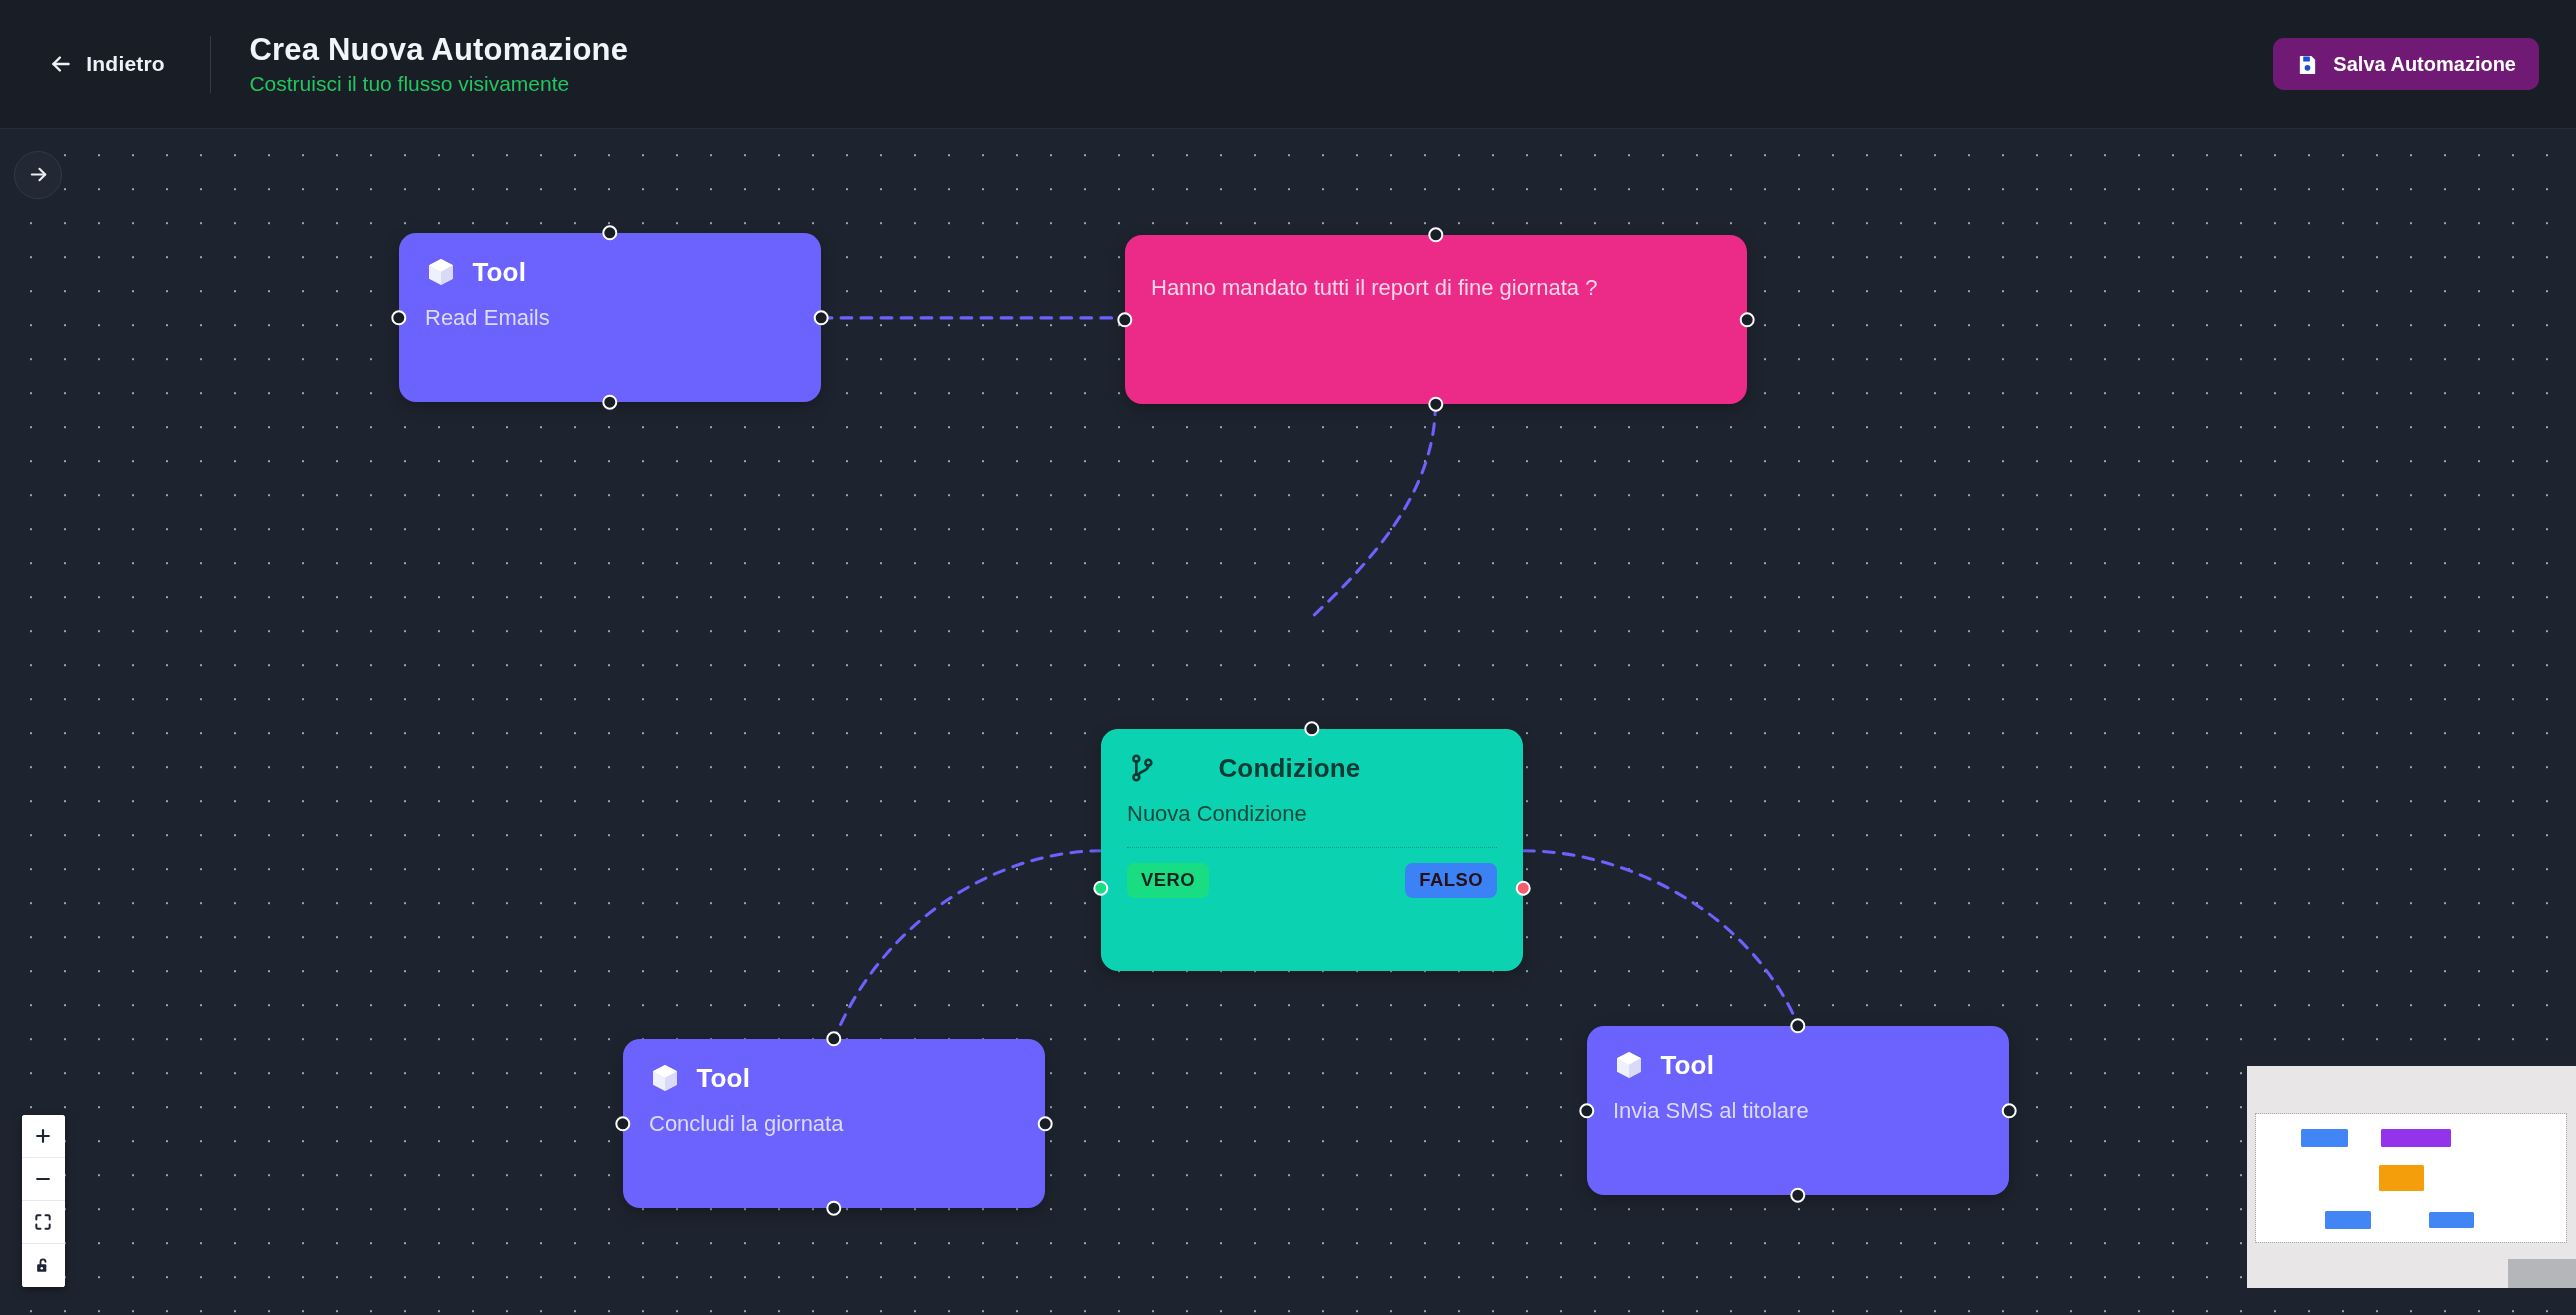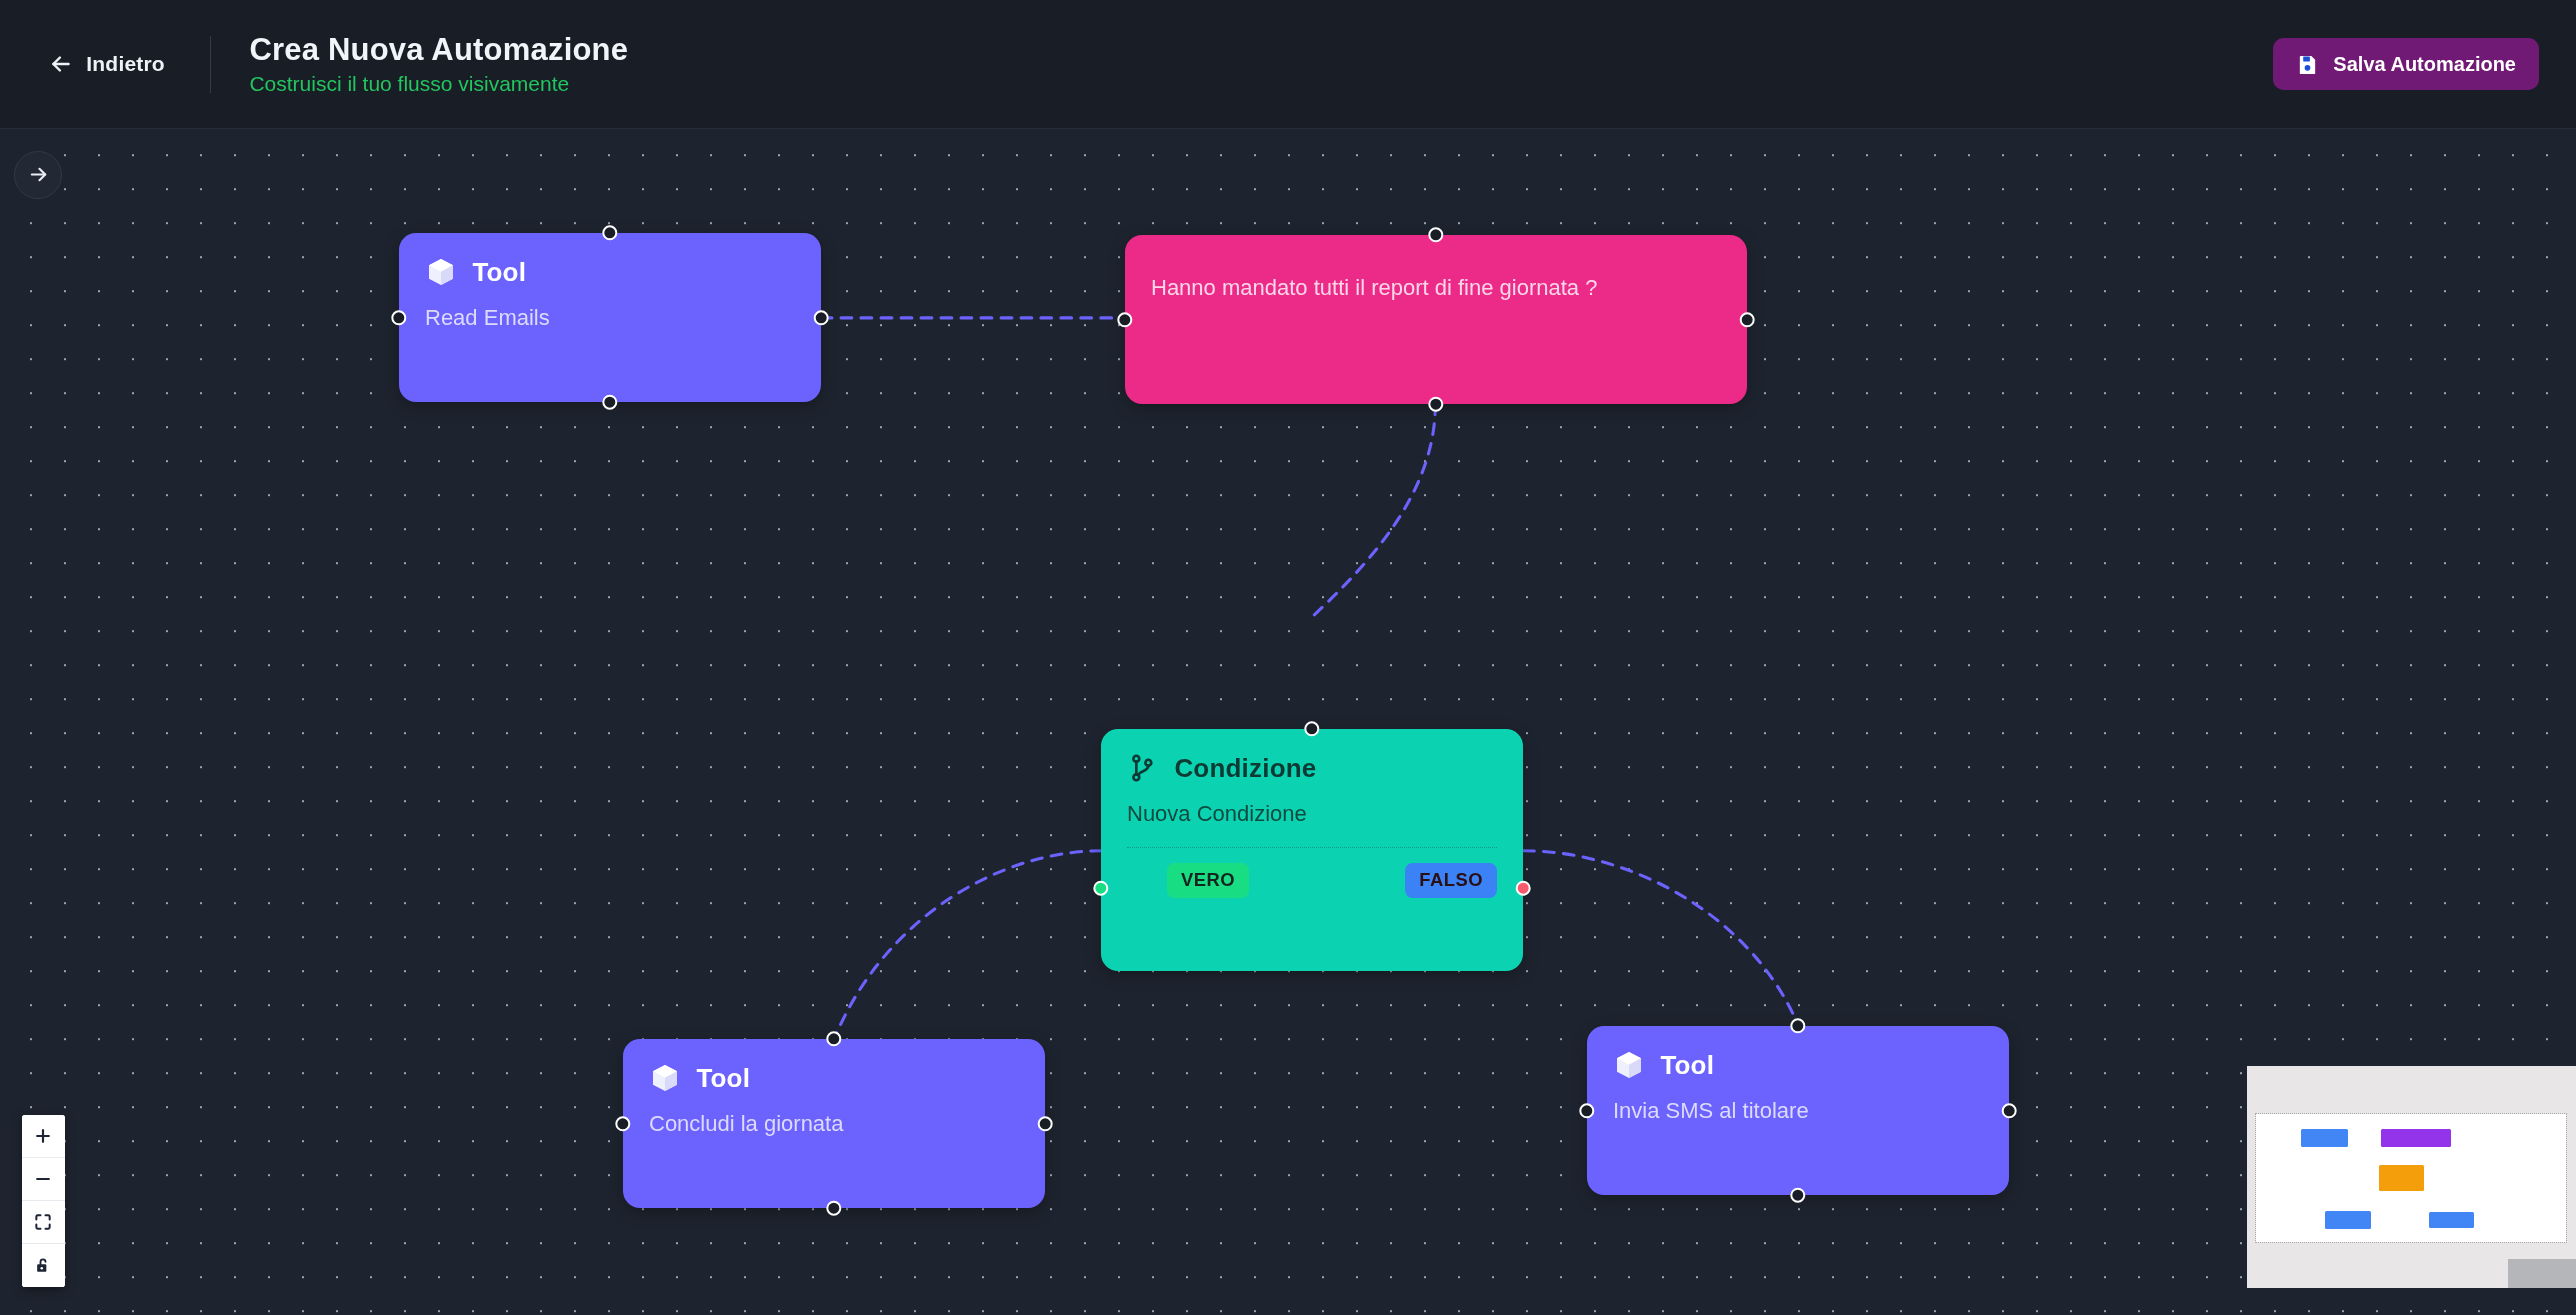--- a/index.html
+++ b/index.html
@@ -101,30 +101,30 @@
   .node-title { font-size: 26px; font-weight: 700; letter-spacing: 0.2px; }
   .node-sub { font-size: 22px; margin-top: 17px; font-weight: 400; }
 
   .node.tool { background: #6c63ff; }
   .node.tool .node-title { color: #ffffff; }
   .node.tool .node-sub { color: #dcdbfb; }
   .node.prompt { background: #ec2a88; }
   .node.prompt .node-title { color: #ffffff; }
   .node.prompt .node-sub { color: #fbd7e9; }
   .node.condition { background: #0bd3b2; }
-  .node.condition .node-title { color: #0d3b33; }
+  .node.condition .node-title { color: #0d3b33; margin-left: 44px; }
   .node.condition .node-sub { color: #0f4a3f; }
 
   .cond-divider {
     margin-top: 20px; height: 0;
     border-top: 1.5px dotted rgba(13,59,51,.35);
   }
   .cond-badges {
     margin-top: 15.4px; display: flex;
-    justify-content: space-between; align-items: center; margin-left: 40px;
+    justify-content: space-between; align-items: center;
   }
   .badge {
     border-radius: 7.7px; padding: 6.1px 14px;
     font-size: 18.4px; font-weight: 700; letter-spacing: 0.5px;
     color: #16241f; cursor: pointer;
   }
   .badge.vero { background: #18dd82; }
   .badge.falso { background: #3b82f6; color: #2a1014; }
 
   

